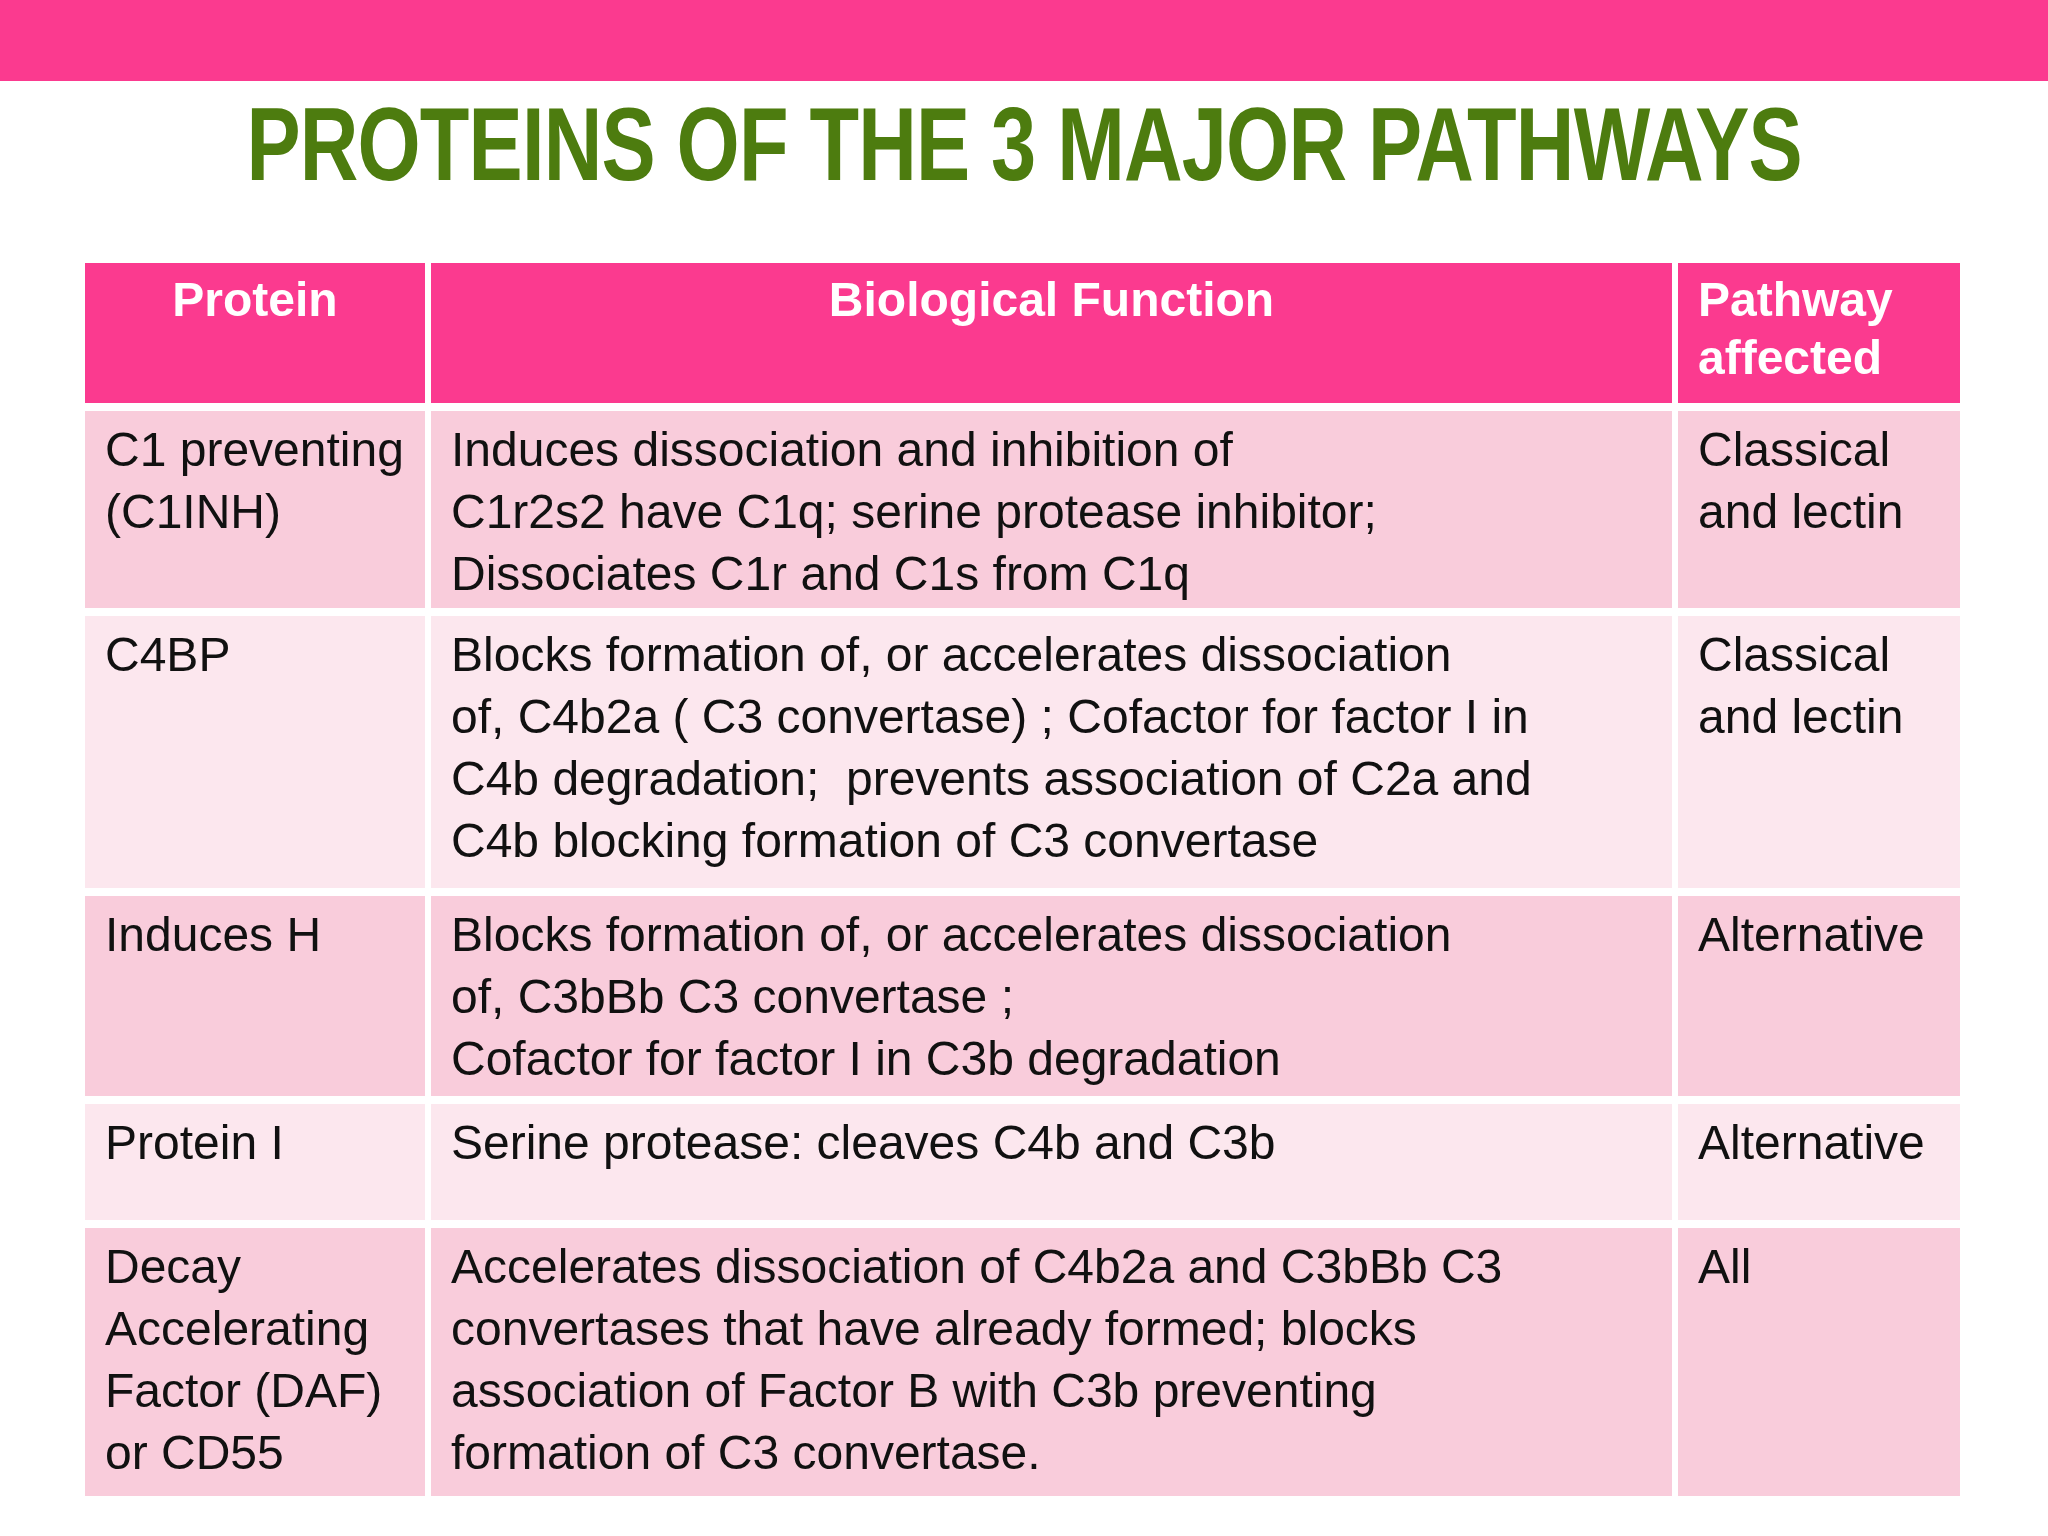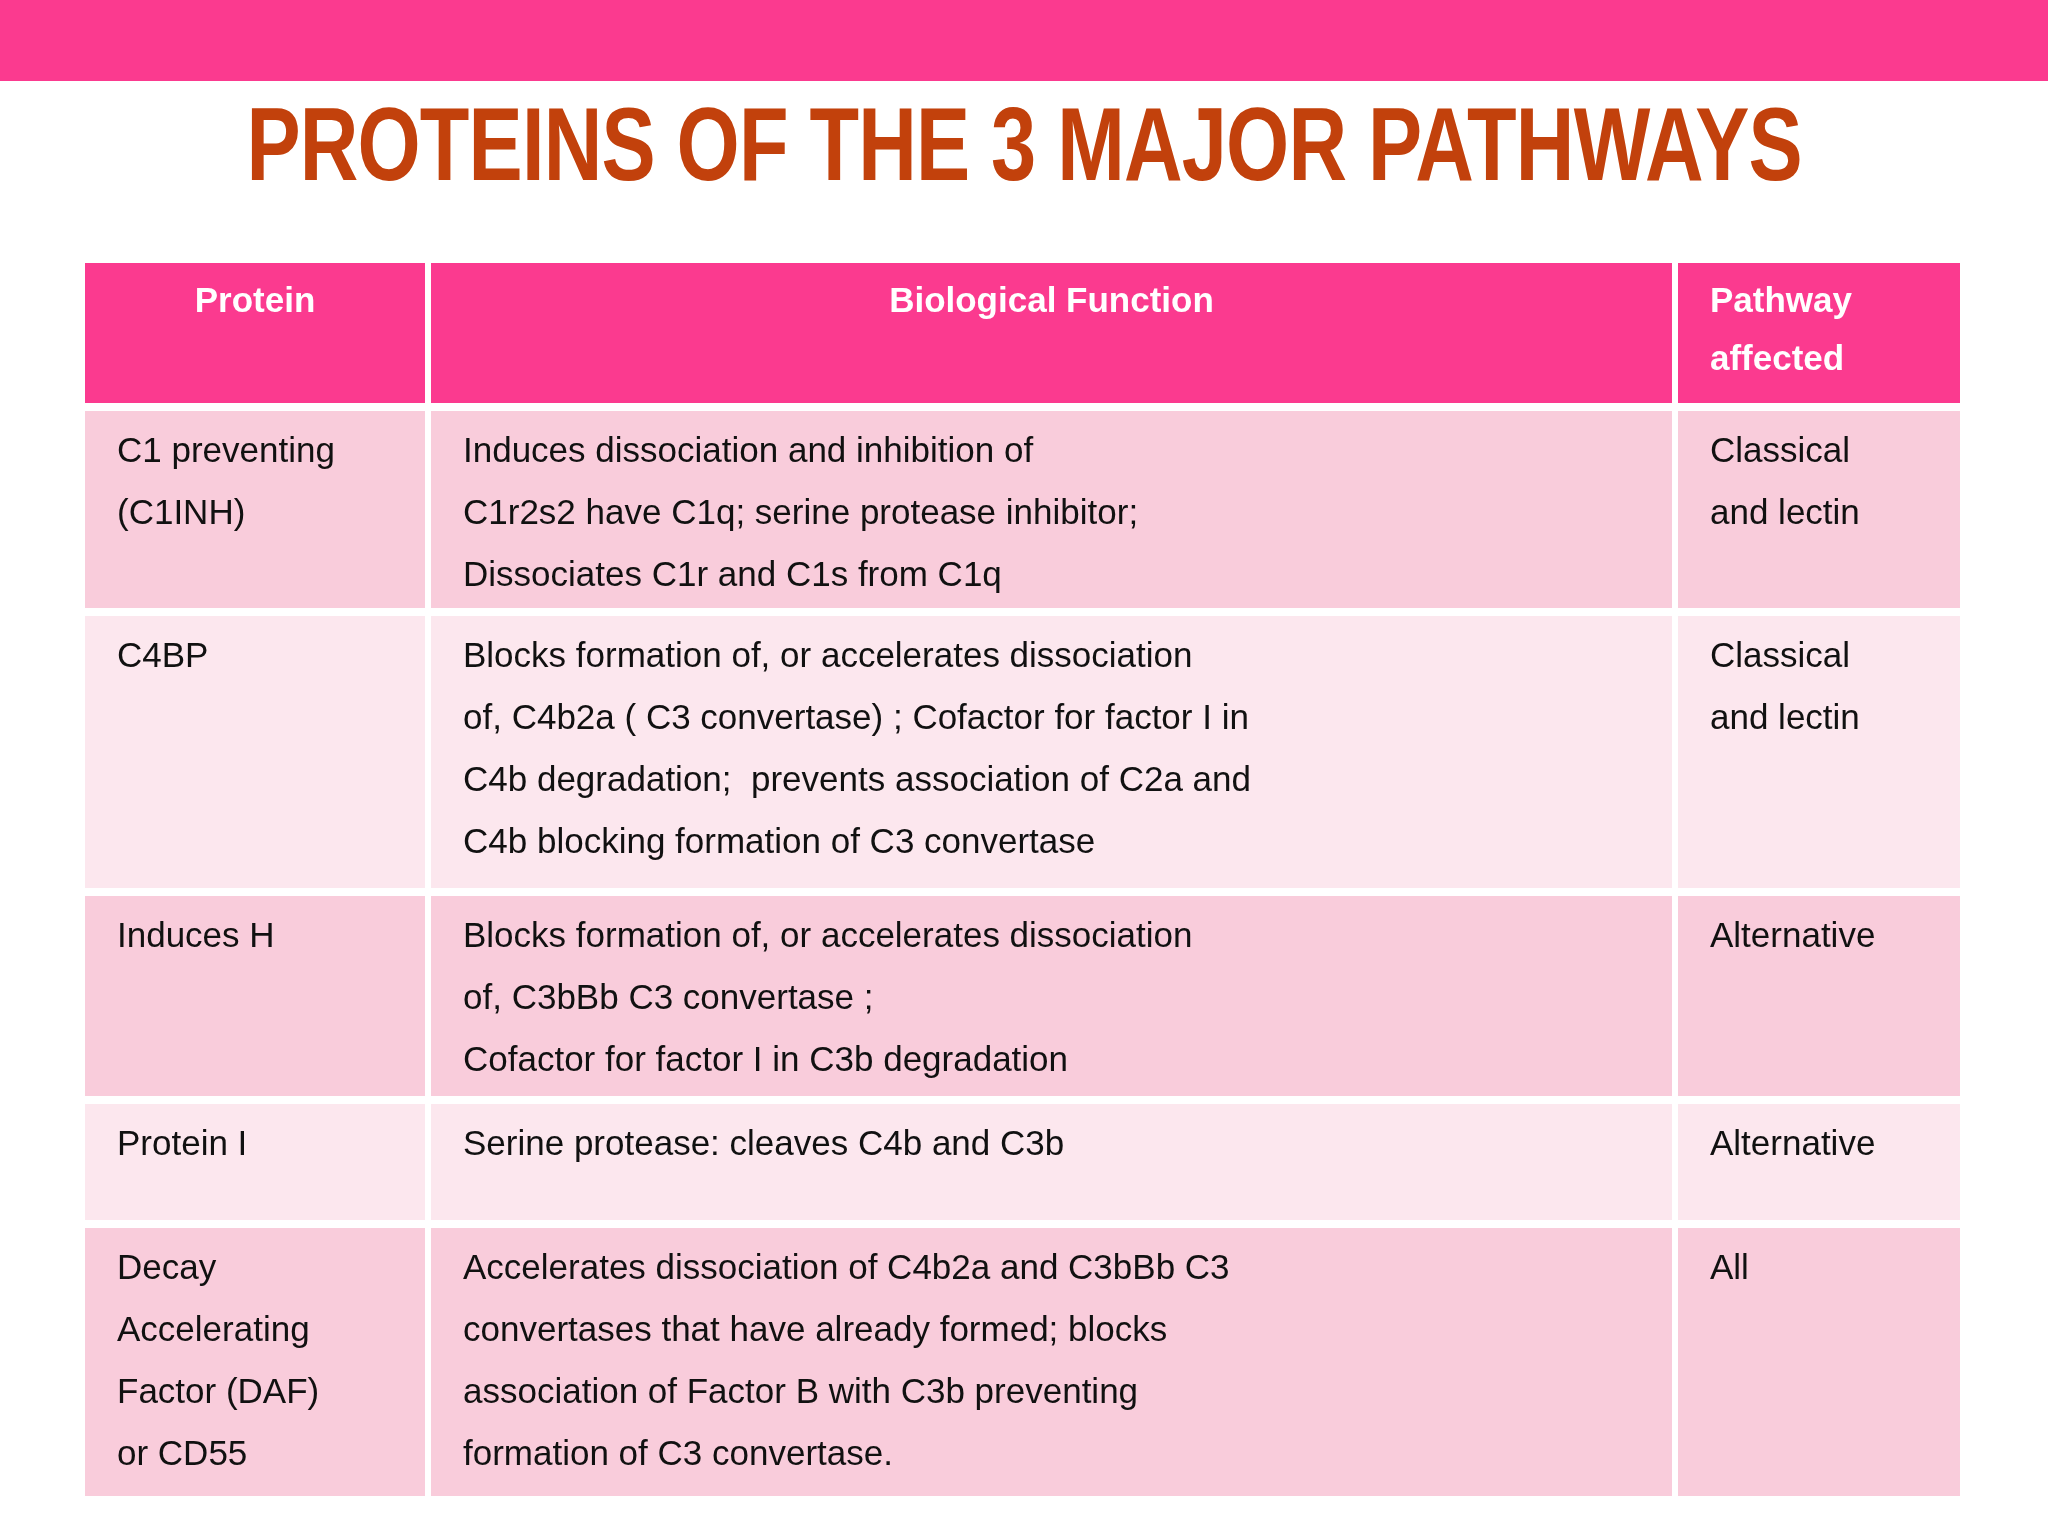--- a/index.html
+++ b/index.html
@@ -27,42 +27,42 @@
   .title {
     position: absolute;
     top: 92px;
     left: 0;
     width: 2048px;
     text-align: center;
     white-space: nowrap;
     font-size: 104px;
     font-weight: bold;
     line-height: 1.0;
-    color: #c2410c;
+    color: #4d7c0f;
   }
   .title .squeeze {
     display: inline-block;
     transform: scaleX(0.78);
     transform-origin: center;
     letter-spacing: -1px;
   }
   .grid {
     position: absolute;
     top: 263px;
     left: 85px;
     width: 1875px;
     display: grid;
     grid-template-columns: 340px 1241px 282px;
     grid-template-rows: 140px 197px 272px 200px 116px 268px;
     gap: 8px 6px;
     background: #ffffff;
   }
   .cell {
-    padding: 8px 32px;
-    font-size: 35px;
+    padding: 8px 20px;
+    font-size: 48px;
     line-height: 62px;
     color: #111111;
     white-space: pre-wrap;
     overflow: hidden;
   }
   .head {
     background: #fb3a8f;
     color: #ffffff;
     font-weight: bold;
     line-height: 58px;

